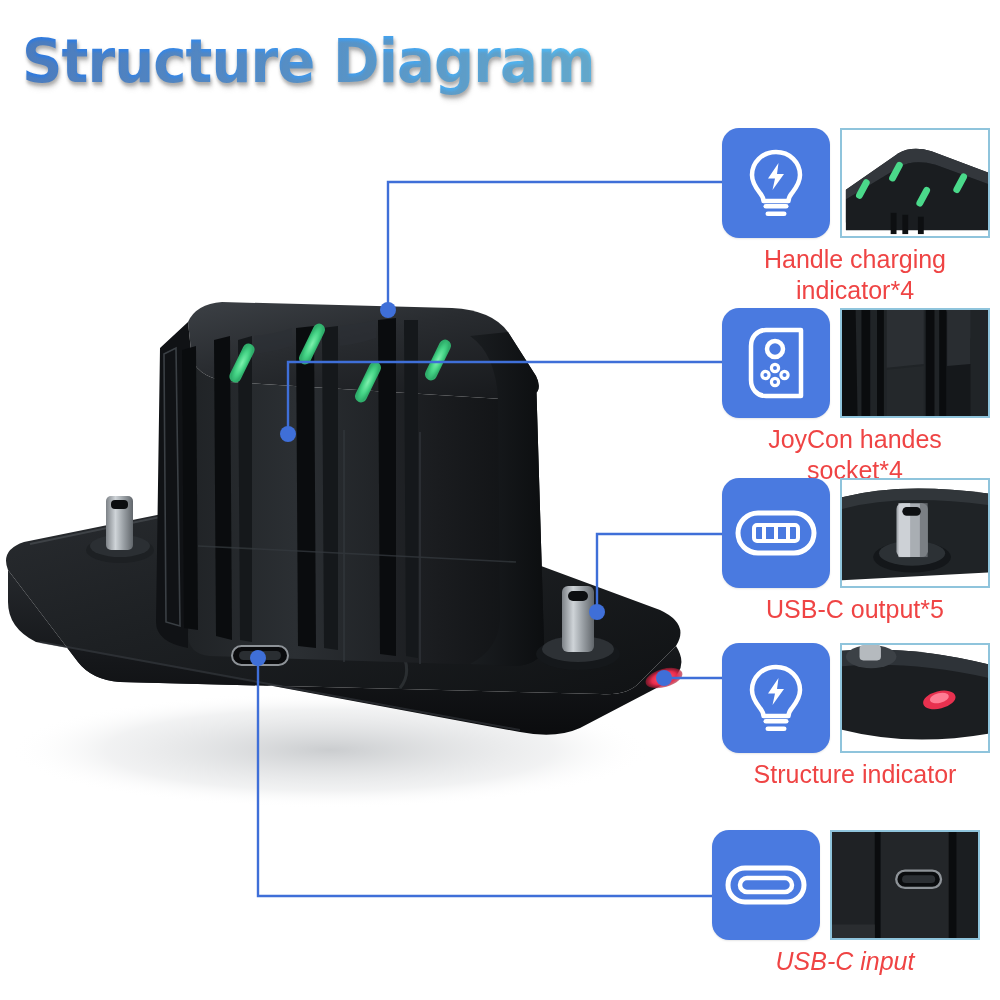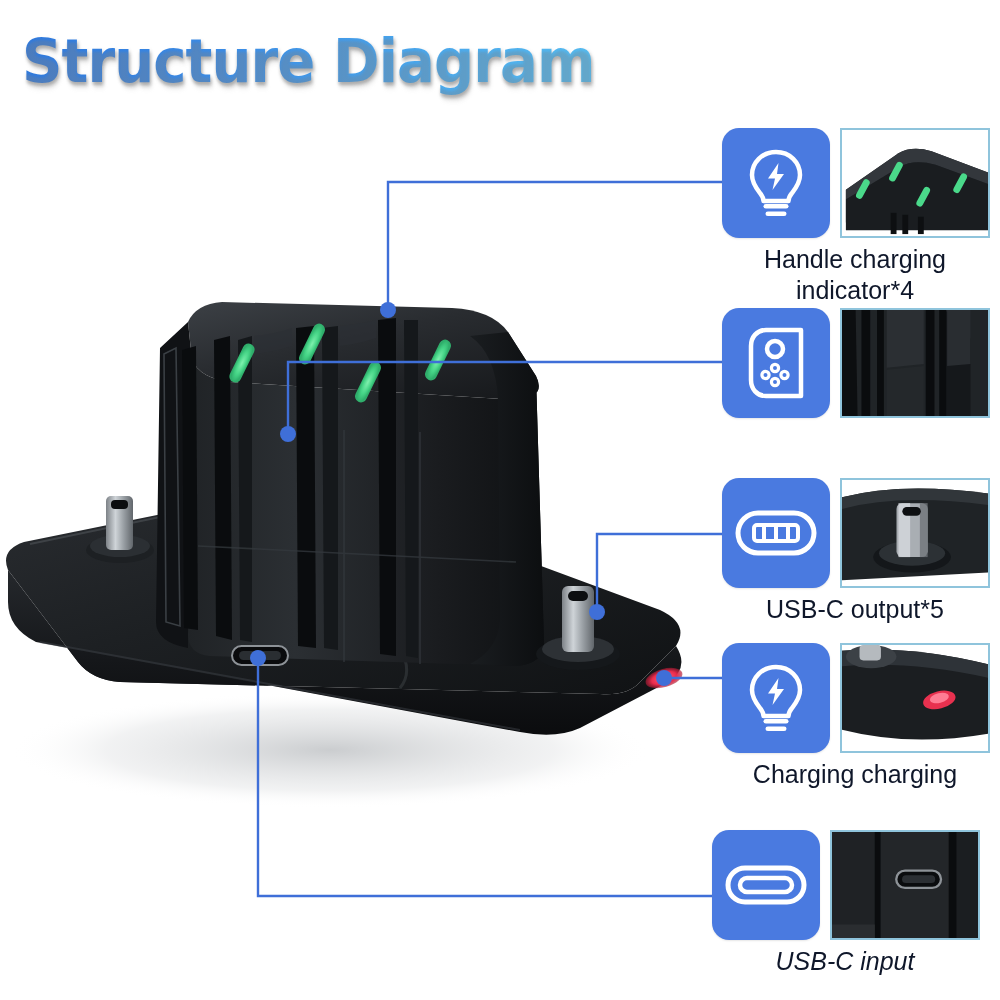--- a/index.html
+++ b/index.html
@@ -93,21 +93,21 @@
     overflow: hidden;
     background: #111315;
   }
   .thumb svg, .thumb .ph { display: block; width: 100%; height: 100%; }
   .callout-label {
     margin-top: 6px;
     width: 290px;
     text-align: center;
     font-size: 25px;
     line-height: 31px;
-    color: #0f172a;
+    color: #ef4444;
     font-family: "Liberation Sans", sans-serif;
     white-space: pre-line;
   }
 </style>
 </head>
 <body>
 
 <div id="page">
 
   <div id="title">Structure Diagram</div>
@@ -305,20 +305,22 @@
             <rect x="36" y="0" width="7" height="110"></rect>
             <rect x="86" y="0" width="9" height="110"></rect>
             <rect x="100" y="0" width="7" height="110"></rect>
           </g>
           <path d="M46 0 L84 0 L84 56 L46 60 Z" fill="#2b2f33"></path>
           <path d="M46 62 L84 58 L84 110 L46 110 Z" fill="#24282b"></path>
           <path d="M108 0 L132 0 L132 56 L108 58 Z" fill="#292d31"></path>
         </svg>
       </div>
     </div>
+    <div class="callout-label">JoyCon handes
+socket*4</div>
   </div>
 
   <div class="callout" style="left:710px; top:478px;">
     <div class="callout-row">
       <div class="icon-tile">
         <svg width="82" height="46" viewBox="0 0 82 46">
           <rect x="3" y="3" width="76" height="40" rx="20" fill="none" stroke="#ffffff" stroke-width="5"></rect>
           <rect x="19" y="15" width="44" height="16" rx="3" fill="none" stroke="#ffffff" stroke-width="4"></rect>
           <g stroke="#ffffff" stroke-width="4">
             <line x1="29" y1="15" x2="29" y2="31"></line>
@@ -359,21 +361,21 @@
           <rect width="150" height="110" fill="#ffffff"></rect>
           <path d="M0 6 Q70 0 150 20 L150 92 Q70 106 0 88 Z" fill="#1b1e21"></path>
           <path d="M0 6 Q70 0 150 20 L150 34 Q70 16 0 22 Z" fill="#2e3338"></path>
           <ellipse cx="30" cy="12" rx="26" ry="12" fill="#3c4146"></ellipse>
           <rect x="18" y="0" width="22" height="16" rx="4" fill="#b5babe"></rect>
           <ellipse cx="100" cy="57" rx="17" ry="9" fill="#e8314f" transform="rotate(-14 100 57)"></ellipse>
           <ellipse cx="100" cy="55" rx="10" ry="5" fill="#ff7d94" transform="rotate(-14 100 55)"></ellipse>
         </svg>
       </div>
     </div>
-    <div class="callout-label">Charging charging</div>
+    <div class="callout-label">Structure indicator</div>
   </div>
 
   <div class="callout" style="left:700px; top:830px;font-style:italic;">
     <div class="callout-row">
       <div class="icon-tile">
         <svg width="82" height="40" viewBox="0 0 82 40">
           <rect x="3" y="3" width="76" height="34" rx="17" fill="none" stroke="#ffffff" stroke-width="5"></rect>
           <rect x="15" y="13" width="52" height="14" rx="7" fill="none" stroke="#ffffff" stroke-width="4.5"></rect>
         </svg>
       </div>

